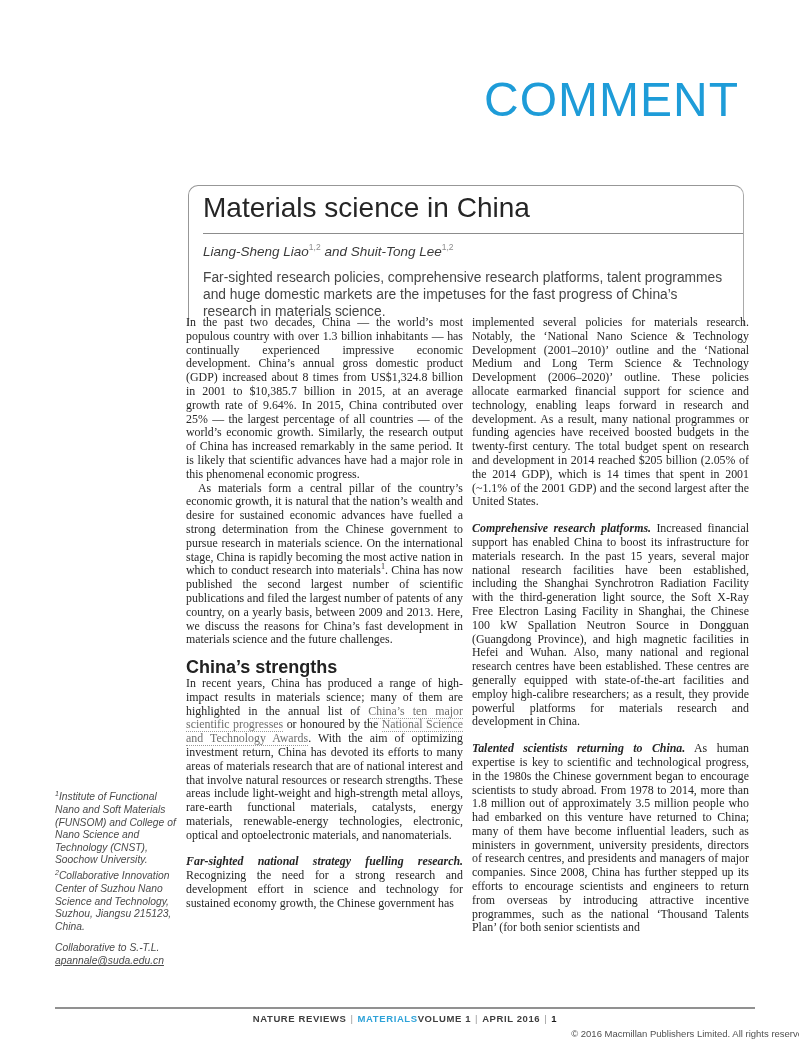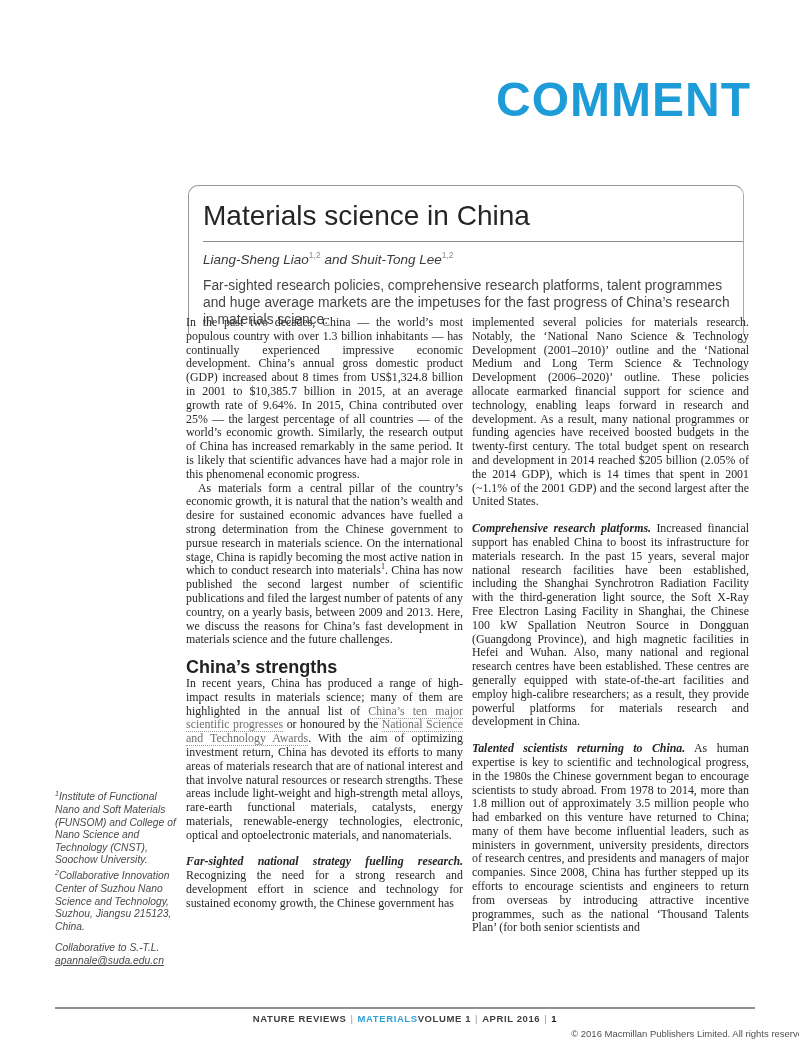--- a/index.html
+++ b/index.html
@@ -1,26 +1,26 @@
 <!DOCTYPE html>
 <html><head>
 <meta charset="utf-8">
 <style>
   html,body{margin:0;padding:0;background:#ffffff;}
   .page{position:relative;width:799px;height:1051px;background:#ffffff;overflow:hidden;
         font-family:"Liberation Sans",sans-serif;color:#262626;}
 
   
-  .kicker{position:absolute;top:76px;right:48px;font-size:48px;line-height:1;
-          color:#1e9cd8;letter-spacing:1px;font-weight:700;}
+  .kicker{position:absolute;top:76px;right:60px;font-size:48px;line-height:1;
+          color:#1e9cd8;letter-spacing:1px;font-weight:400;}
 
   
   .title-box{position:absolute;left:188px;top:185px;width:540px;
              border-top:1px solid #979797;border-left:1px solid #979797;border-right:1px solid #a9a9a9;
-             border-radius:10px 10px 0 0;padding:12px 0 6px 14px;}
+             border-radius:10px 10px 0 0;padding:4px 0 6px 14px;}
   .article-title{margin:2px 0 9px 0;font-size:28px;font-weight:400;color:#252525;letter-spacing:0;}
   .title-rule{border-top:1px solid #8c8c8c;margin:0 0 8px 0;}
   .authors{margin:0 0 10px 0;font-style:italic;font-size:13.5px;color:#3a3a3a;}
   .authors sup{font-size:8.5px;color:#8a8a8a;font-style:normal;text-align:right;}
   .standfirst{margin:0;font-size:13.8px;line-height:17px;color:#464646;max-width:528px;}
 
   
   .sidebar{position:absolute;left:55px;top:788px;width:128px;font-size:10.3px;
            line-height:12.6px;color:#4a4a4a;font-style:italic;}
   .sidebar p{margin:0;}
@@ -56,21 +56,21 @@
 <body>
 
 <div class="page">
 
   <div class="kicker">COMMENT</div>
 
   <section class="title-box">
     <h1 class="article-title">Materials science in China</h1>
     <div class="title-rule"></div>
     <p class="authors"><span>Liang-Sheng Liao</span><sup>1,2</sup><span> and </span><span>Shuit-Tong Lee</span><sup>1,2</sup></p>
-    <p class="standfirst">Far-sighted research policies, comprehensive research platforms, talent programmes and huge average markets are the impetuses for the fast progress of China’s research in materials science.</p>
+    <p class="standfirst">Far-sighted research policies, comprehensive research platforms, talent programmes and huge domestic markets are the impetuses for the fast progress of China’s research in materials science.</p>
   </section>
 
   <aside class="sidebar">
     <p class="affil"><sup>1</sup><span>Institute of Functional Nano and Soft Materials (FUNSOM) and College of Nano Science and Technology (CNST), Soochow University.</span></p>
     <p class="affil"><sup>2</sup><span>Collaborative Innovation Center of Suzhou Nano Science and Technology, Suzhou, Jiangsu 215123, China.</span></p>
     <p class="corresp"><span>Collaborative to S.-T.L.</span><br>
       <a class="email">apannale@suda.edu.cn</a></p>
   </aside>
 
   <div class="content">

